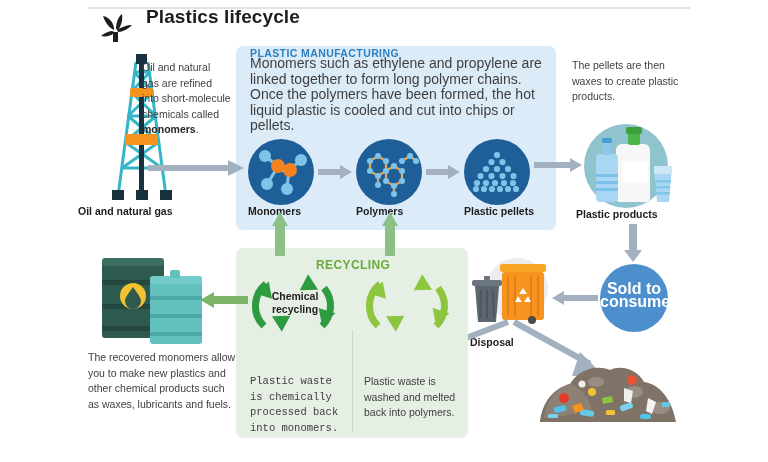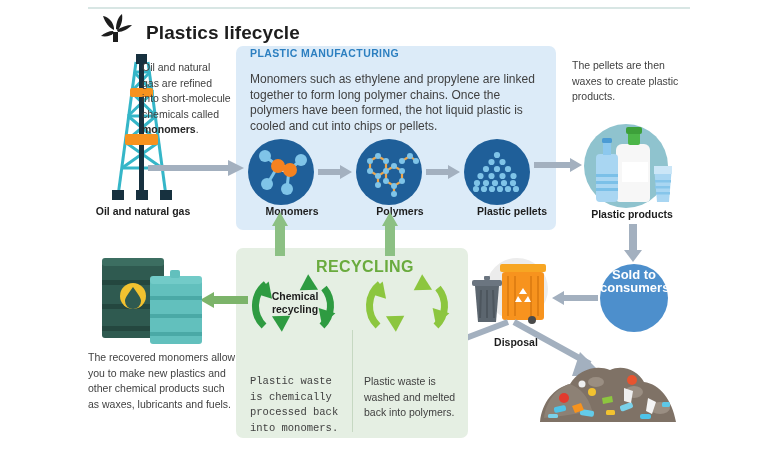--- a/index.html
+++ b/index.html
@@ -7,63 +7,63 @@
     width:768px;height:462px;background:#ffffff;overflow:hidden;
     font-family:"Liberation Sans",sans-serif;color:#3c3c3c;
     position:relative;
   }
   .stage{position:absolute;left:0;top:0;width:768px;height:462px;}
   .abs{position:absolute;}
 
   
   #top-rule{left:88px;top:7px;width:602px;height:2px;background:#d8e6e4;}
   #header-icon{left:98px;top:14px;width:36px;height:28px;}
-  #page-title{left:146px;top:22px;font-size:19px;font-weight:bold;color:#1d1d1d;letter-spacing:.1px;}
+  #page-title{left:146px;top:6px;font-size:19px;font-weight:bold;color:#1d1d1d;letter-spacing:.1px;}
 
   
   #manufacturing-panel{left:236px;top:46px;width:320px;height:184px;background:#dcebf8;border-radius:7px;}
   #recycling-panel{left:236px;top:248px;width:232px;height:190px;background:#e5efe3;border-radius:7px;}
 
   #mfg-heading{left:250px;top:47px;font-size:10.5px;font-weight:bold;color:#2c7fc0;letter-spacing:.4px;}
-  #mfg-body{left:250px;top:72px;width:300px;font-size:12px;line-height:15.5px;color:#3f3f3f;}
-
-  #recycling-heading{left:316px;top:258px;font-size:16px;font-weight:bold;color:#6aab3e;letter-spacing:.4px;}
+  #mfg-body{left:250px;top:56px;width:300px;font-size:14px;line-height:15.5px;color:#3f3f3f;}
+
+  #recycling-heading{left:316px;top:258px;font-size:12px;font-weight:bold;color:#6aab3e;letter-spacing:.4px;}
   #recycle-divider{left:352px;top:330px;width:1px;height:102px;background:#c6d8c2;}
 
   
   .txt{font-size:10.5px;line-height:15.5px;color:#3f3f3f;}
   #oil-text{left:142px;top:60px;width:100px;}
   #pellets-text{left:572px;top:58px;width:112px;}
   #recovered-text{left:88px;top:350px;width:150px;}
   #chem-caption{left:250px;top:374px;width:92px;font-family:Liberation Mono, monospace;}
   #mech-caption{left:364px;top:374px;width:92px;}
   .bold{font-weight:bold;color:#262626;}
 
   
-  .lbl{font-weight:bold;font-size:10.5px;color:#1d1d1d;text-align:center;}
+  .lbl{font-weight:bold;font-size:10.5px;color:#1d1d1d;text-align:left;}
   #label-oil{left:78px;top:205px;width:130px;}
   #label-monomers{left:248px;top:205px;width:88px;}
   #label-polymers{left:356px;top:205px;width:88px;}
   #label-pellets{left:464px;top:205px;width:96px;}
   #label-products{left:576px;top:208px;width:112px;}
   #label-disposal{left:470px;top:336px;width:92px;}
   #label-landfill{left:535px;top:427px;width:100px;margin-top:44px;}
 
   .loop-label{position:absolute;text-align:center;font-size:10.5px;font-weight:bold;color:#1d1d1d;line-height:13px;}
   #chem-loop-label{left:252px;top:290px;width:86px;}
   #mech-loop-label{left:366px;top:290px;width:86px;}
 
   
   .cyl{border-radius:50%;}
   #c-monomers{left:248px;top:139px;width:66px;height:66px;background:#1f5f99;}
   #c-polymers{left:356px;top:139px;width:66px;height:66px;background:#1f5f99;}
   #c-pellets{left:464px;top:139px;width:66px;height:66px;background:#1f5f99;}
   #c-products{left:584px;top:124px;width:84px;height:84px;background:#8fc3ce;}
   #c-sold{left:600px;top:264px;width:68px;height:68px;background:#4d8fcc;}
-  #sold-text{position:absolute;left:600px;top:268px;width:68px;text-align:center;font-size:13px;font-weight:bold;color:#ffffff;line-height:13px;}
+  #sold-text{position:absolute;left:600px;top:282px;width:68px;text-align:center;font-size:16px;font-weight:bold;color:#ffffff;line-height:13px;}
   #c-disposal{left:486px;top:258px;width:62px;height:62px;background:#ececec;}
 
   svg{display:block;overflow:visible;}
 </style>
 </head>
 <body>
 
 <div class="stage">
 
   <div class="abs" id="top-rule"></div>

